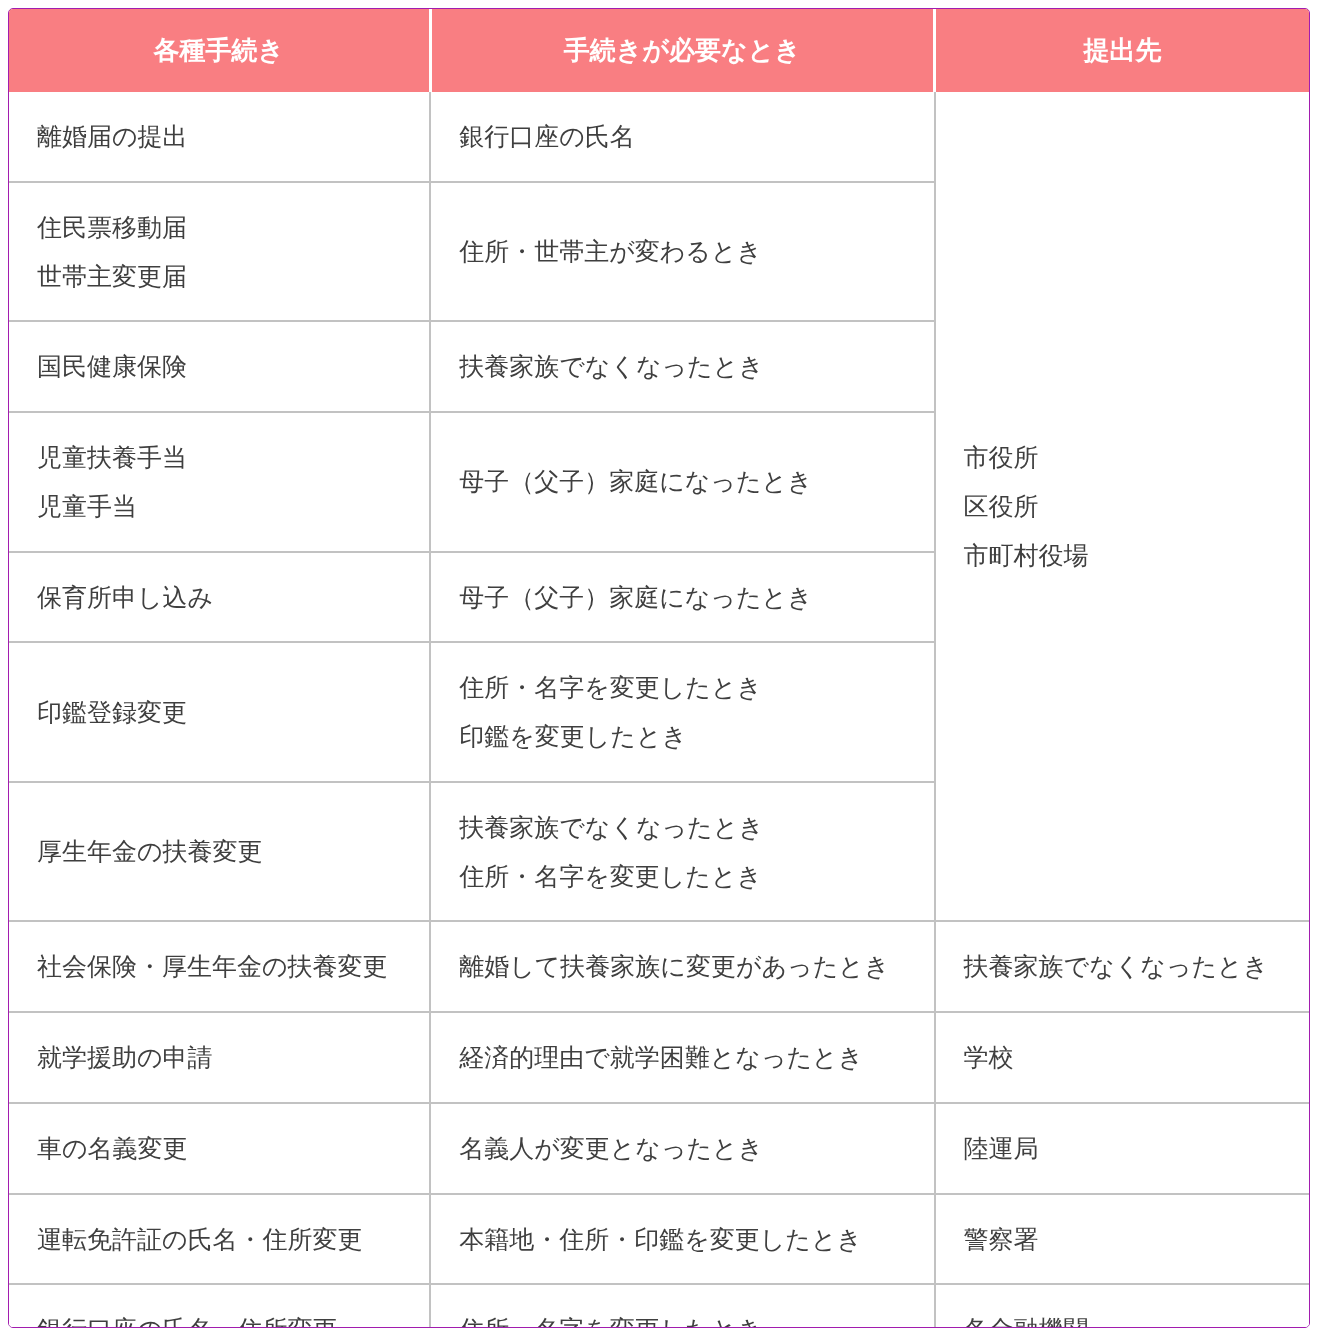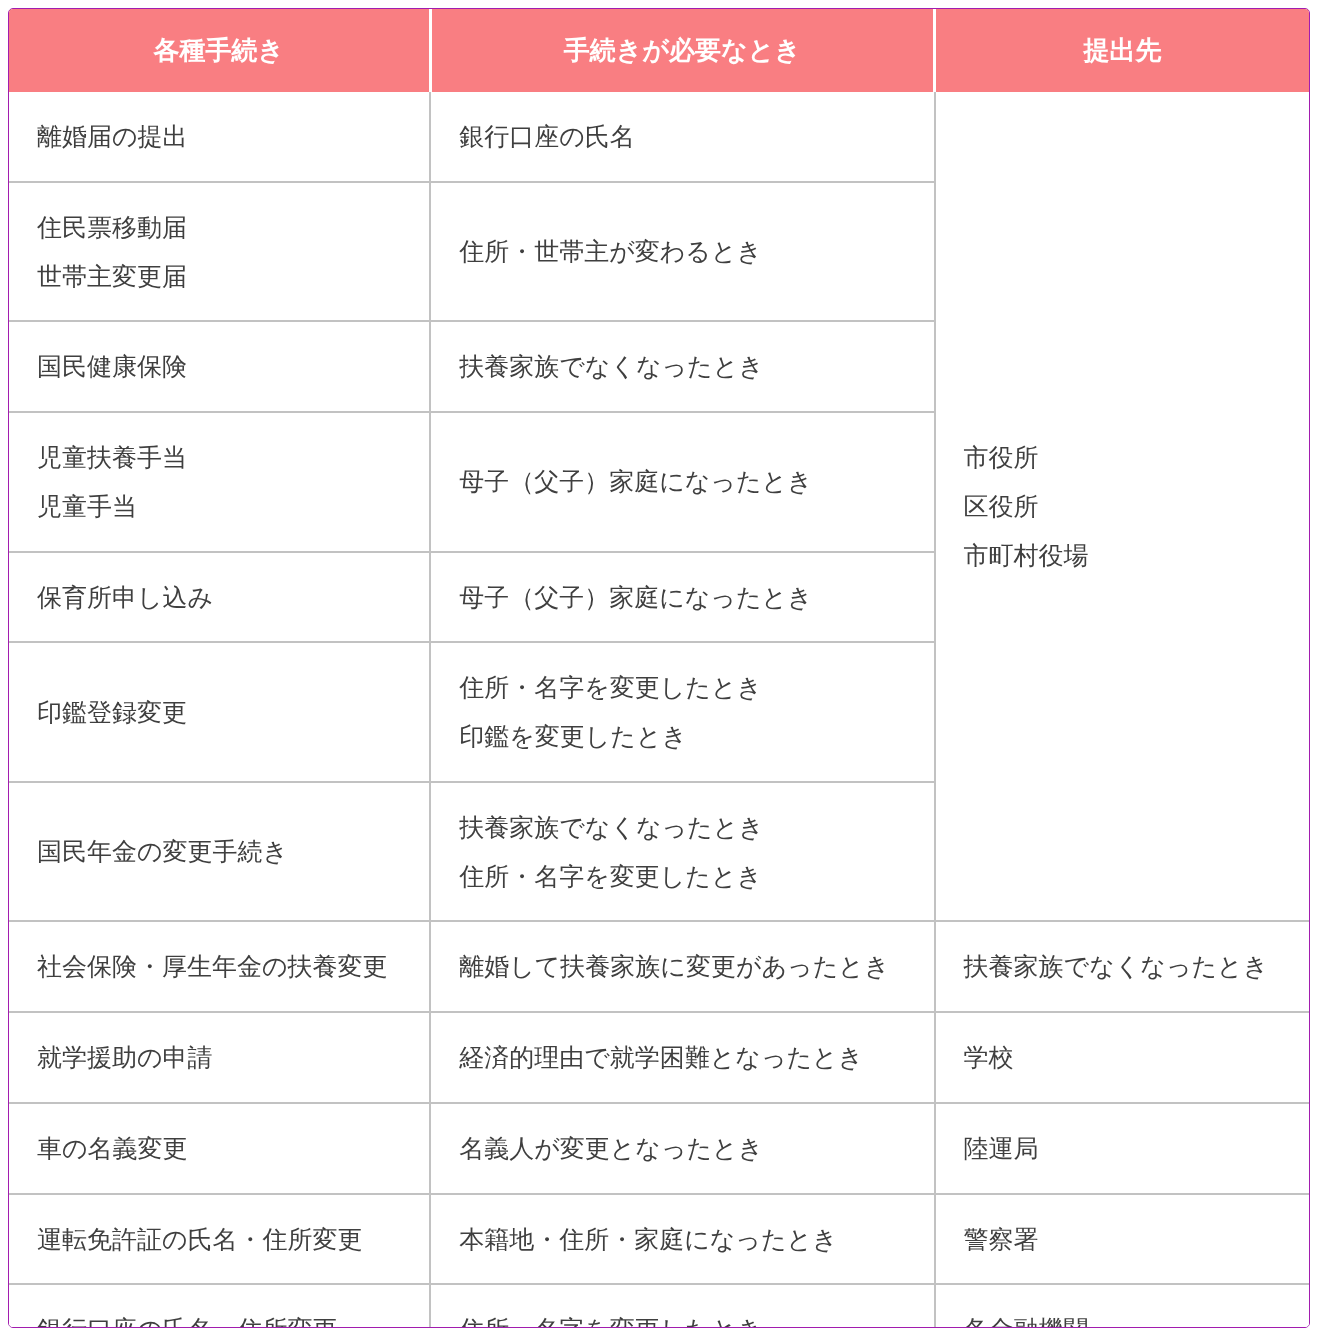--- a/index.html
+++ b/index.html
@@ -133,21 +133,21 @@
           <td>
               <span class="cell-line">印鑑登録変更</span>
             </td>
           <td>
             <span class="cell-line">住所・名字を変更したとき</span>
             <span class="cell-line">印鑑を変更したとき</span>
           </td>
         </tr>
         <tr>
           <td>
-              <span class="cell-line">国民年金の変更手続き</span>
+              <span class="cell-line">厚生年金の扶養変更</span>
             </td>
           <td>
             <span class="cell-line">扶養家族でなくなったとき</span>
             <span class="cell-line">住所・名字を変更したとき</span>
           </td>
         </tr>
         <tr>
           <td>
               <span class="cell-line">社会保険・厚生年金の扶養変更</span>
             </td>
@@ -178,21 +178,21 @@
             </td>
           <td class="last-col">
               <span class="cell-line">陸運局</span>
             </td>
         </tr>
         <tr>
           <td>
               <span class="cell-line">運転免許証の氏名・住所変更</span>
             </td>
           <td>
-              <span class="cell-line">本籍地・住所・家庭になったとき</span>
+              <span class="cell-line">本籍地・住所・印鑑を変更したとき</span>
             </td>
           <td class="last-col">
               <span class="cell-line">警察署</span>
             </td>
         </tr>
         <tr>
           <td>
               <span class="cell-line">銀行口座の氏名・住所変更</span>
             </td>
           <td>

